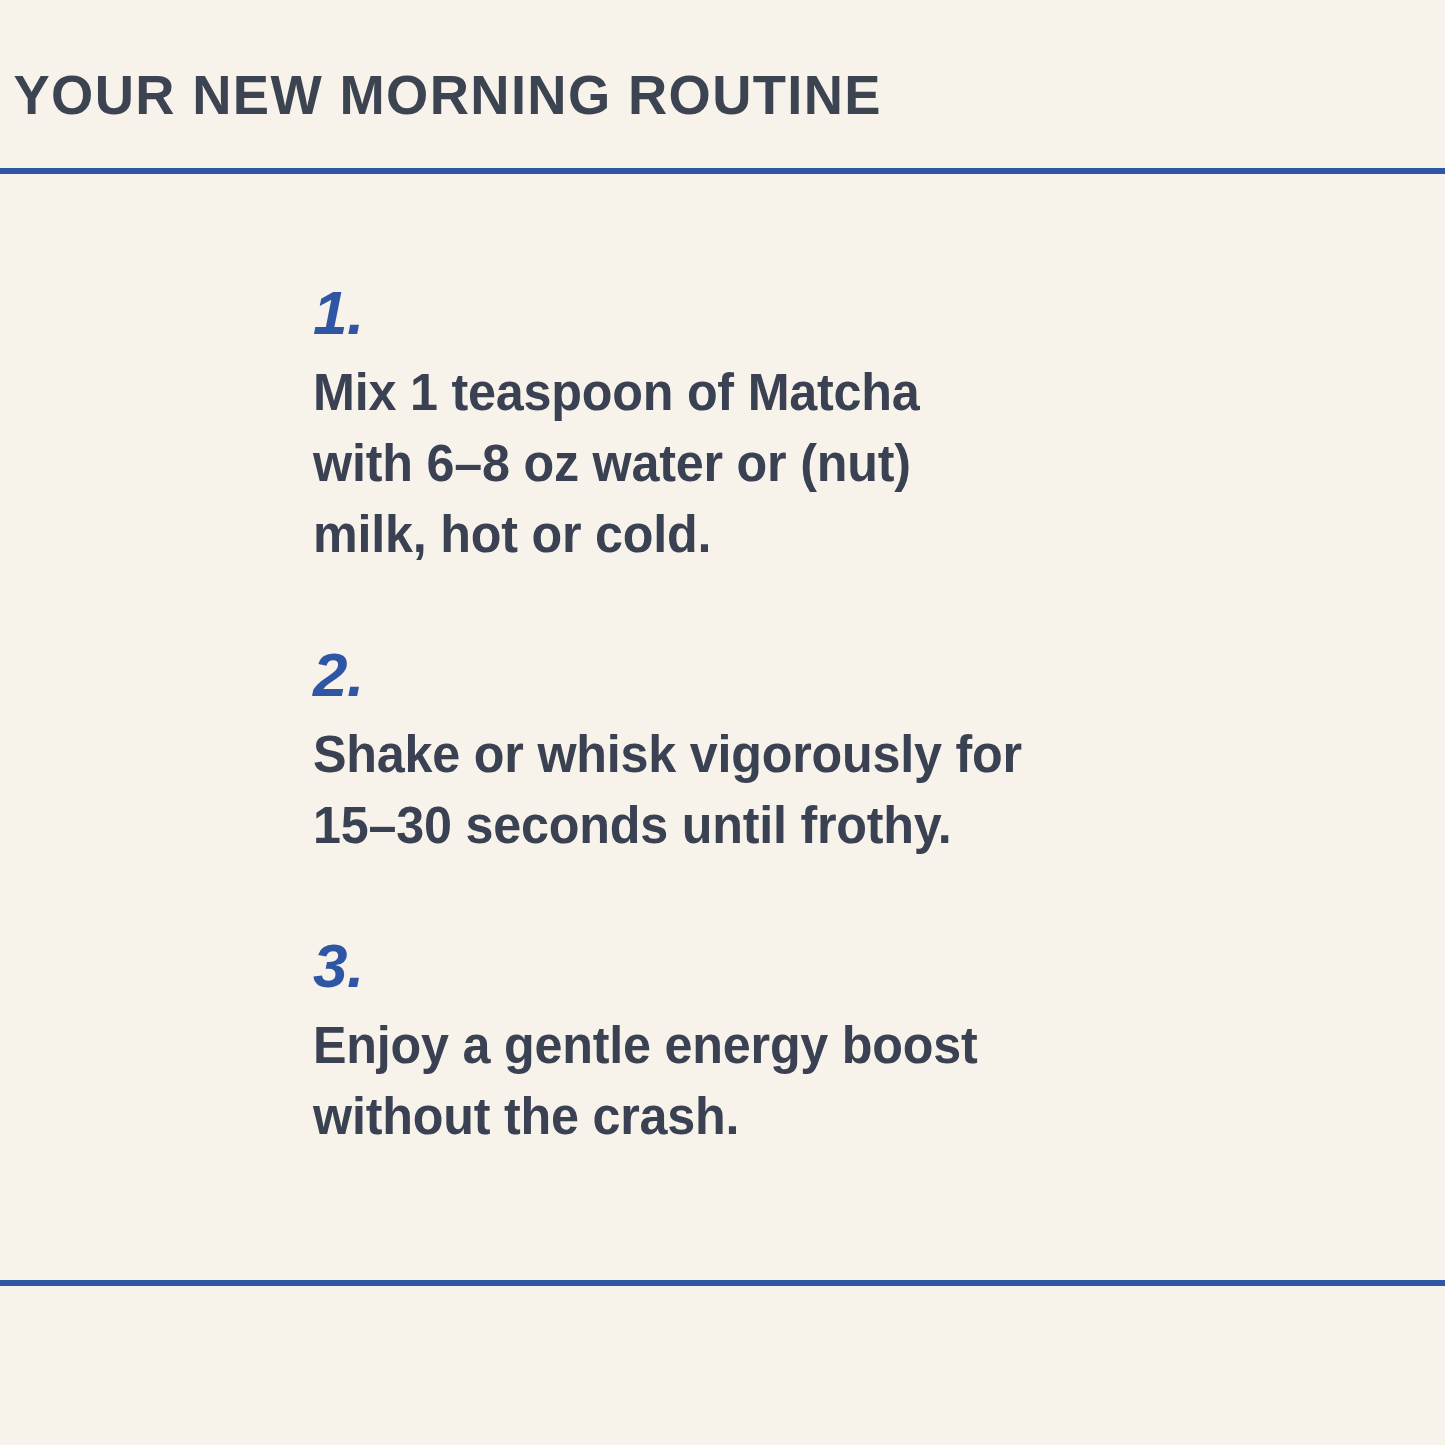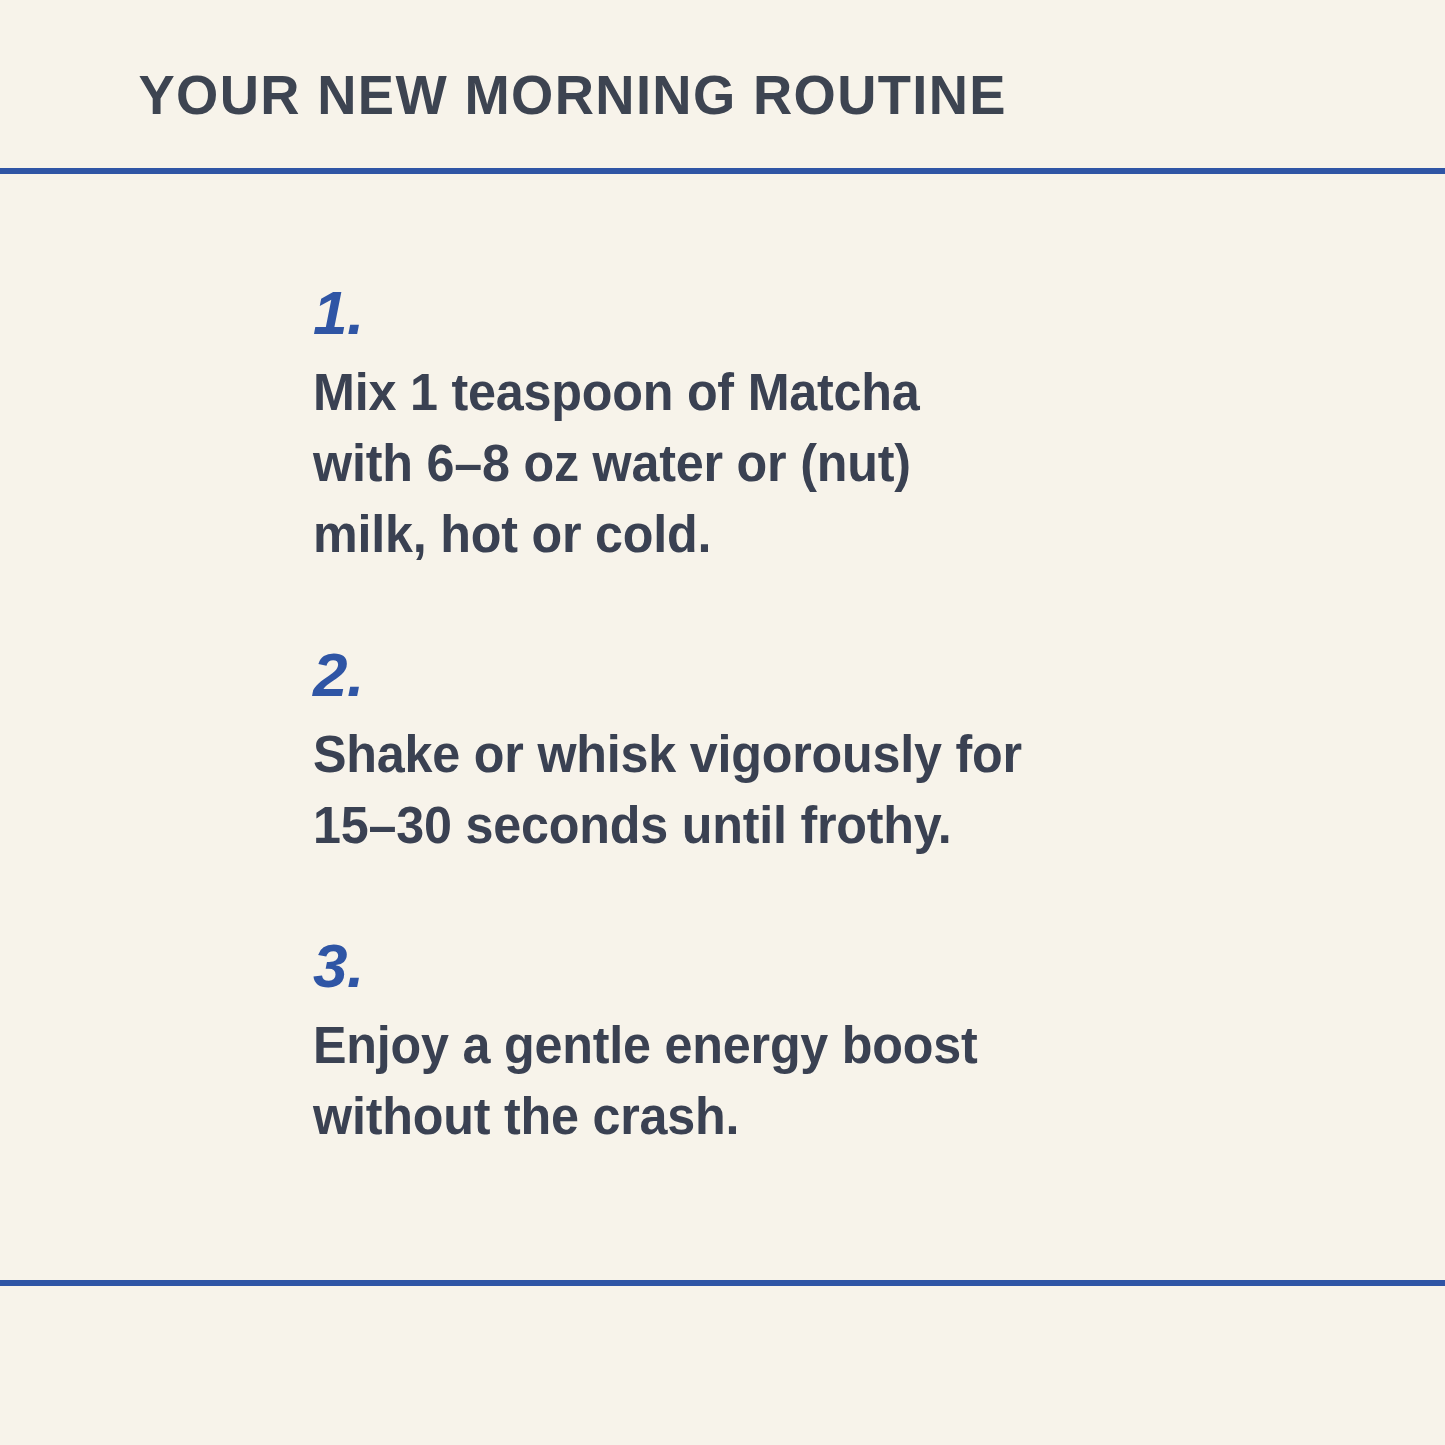--- a/index.html
+++ b/index.html
@@ -24,21 +24,21 @@
 
   
   .header {
     position: absolute;
     top: 0;
     left: 0;
     width: 1146px;
     height: 168px;
     display: flex;
     align-items: center;
-    justify-content: center;
+    justify-content: flex-start;
   }
 
   .header-title {
     font-family: "Liberation Sans", sans-serif;
     font-weight: 700;
     font-size: 56px;
     line-height: 1;
     letter-spacing: 1.4px;
     color: #3d4451;
     text-align: center;

